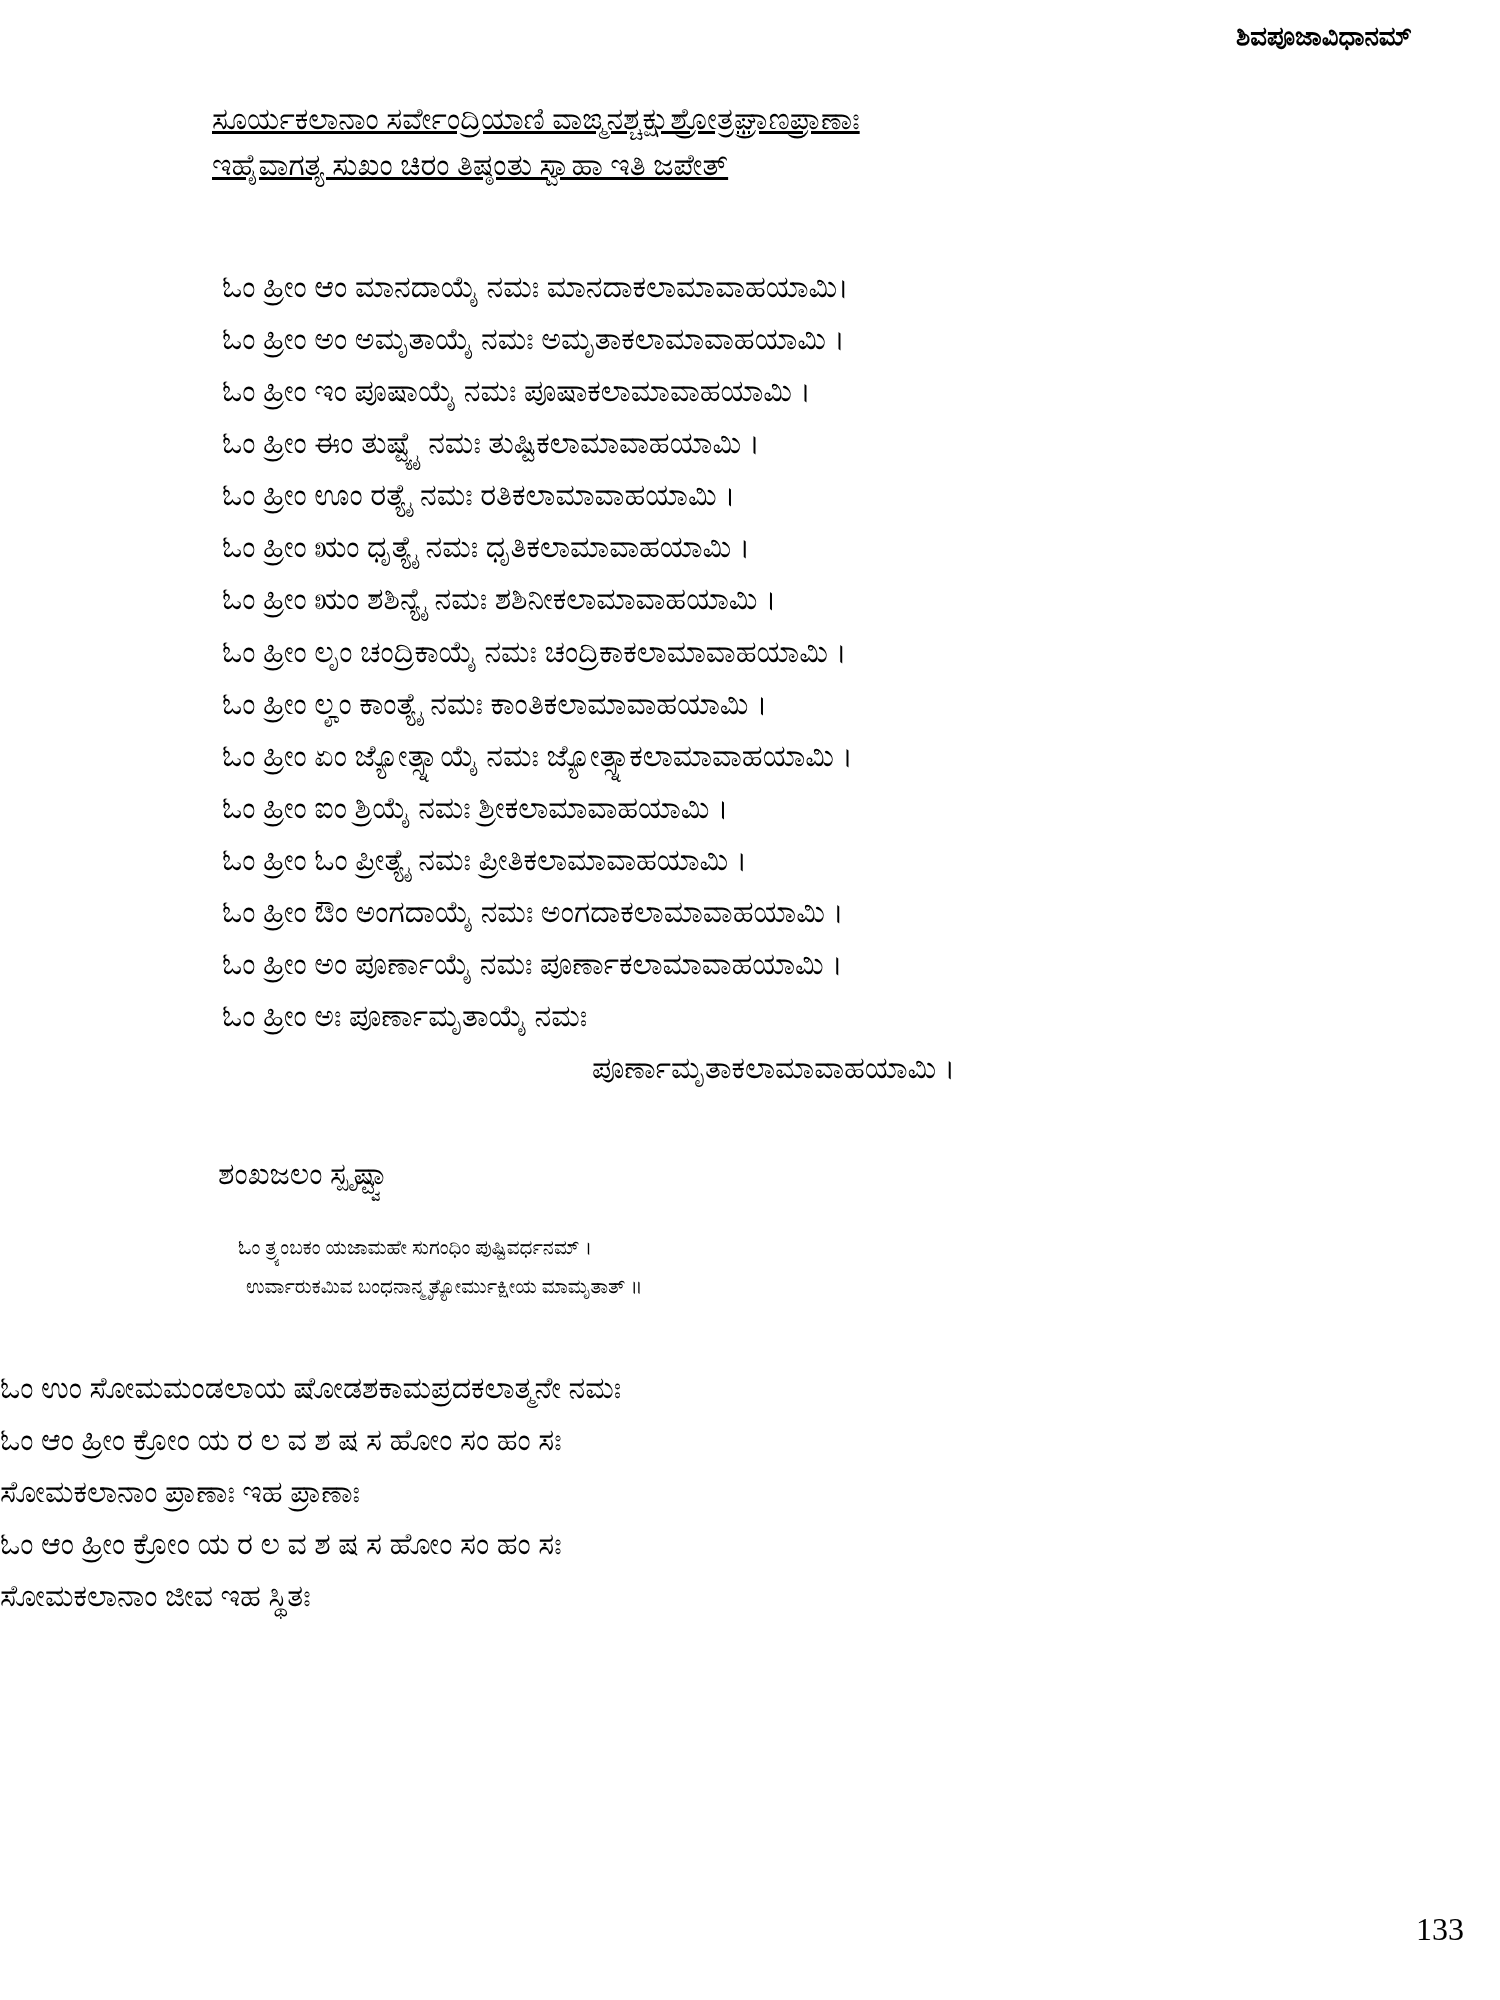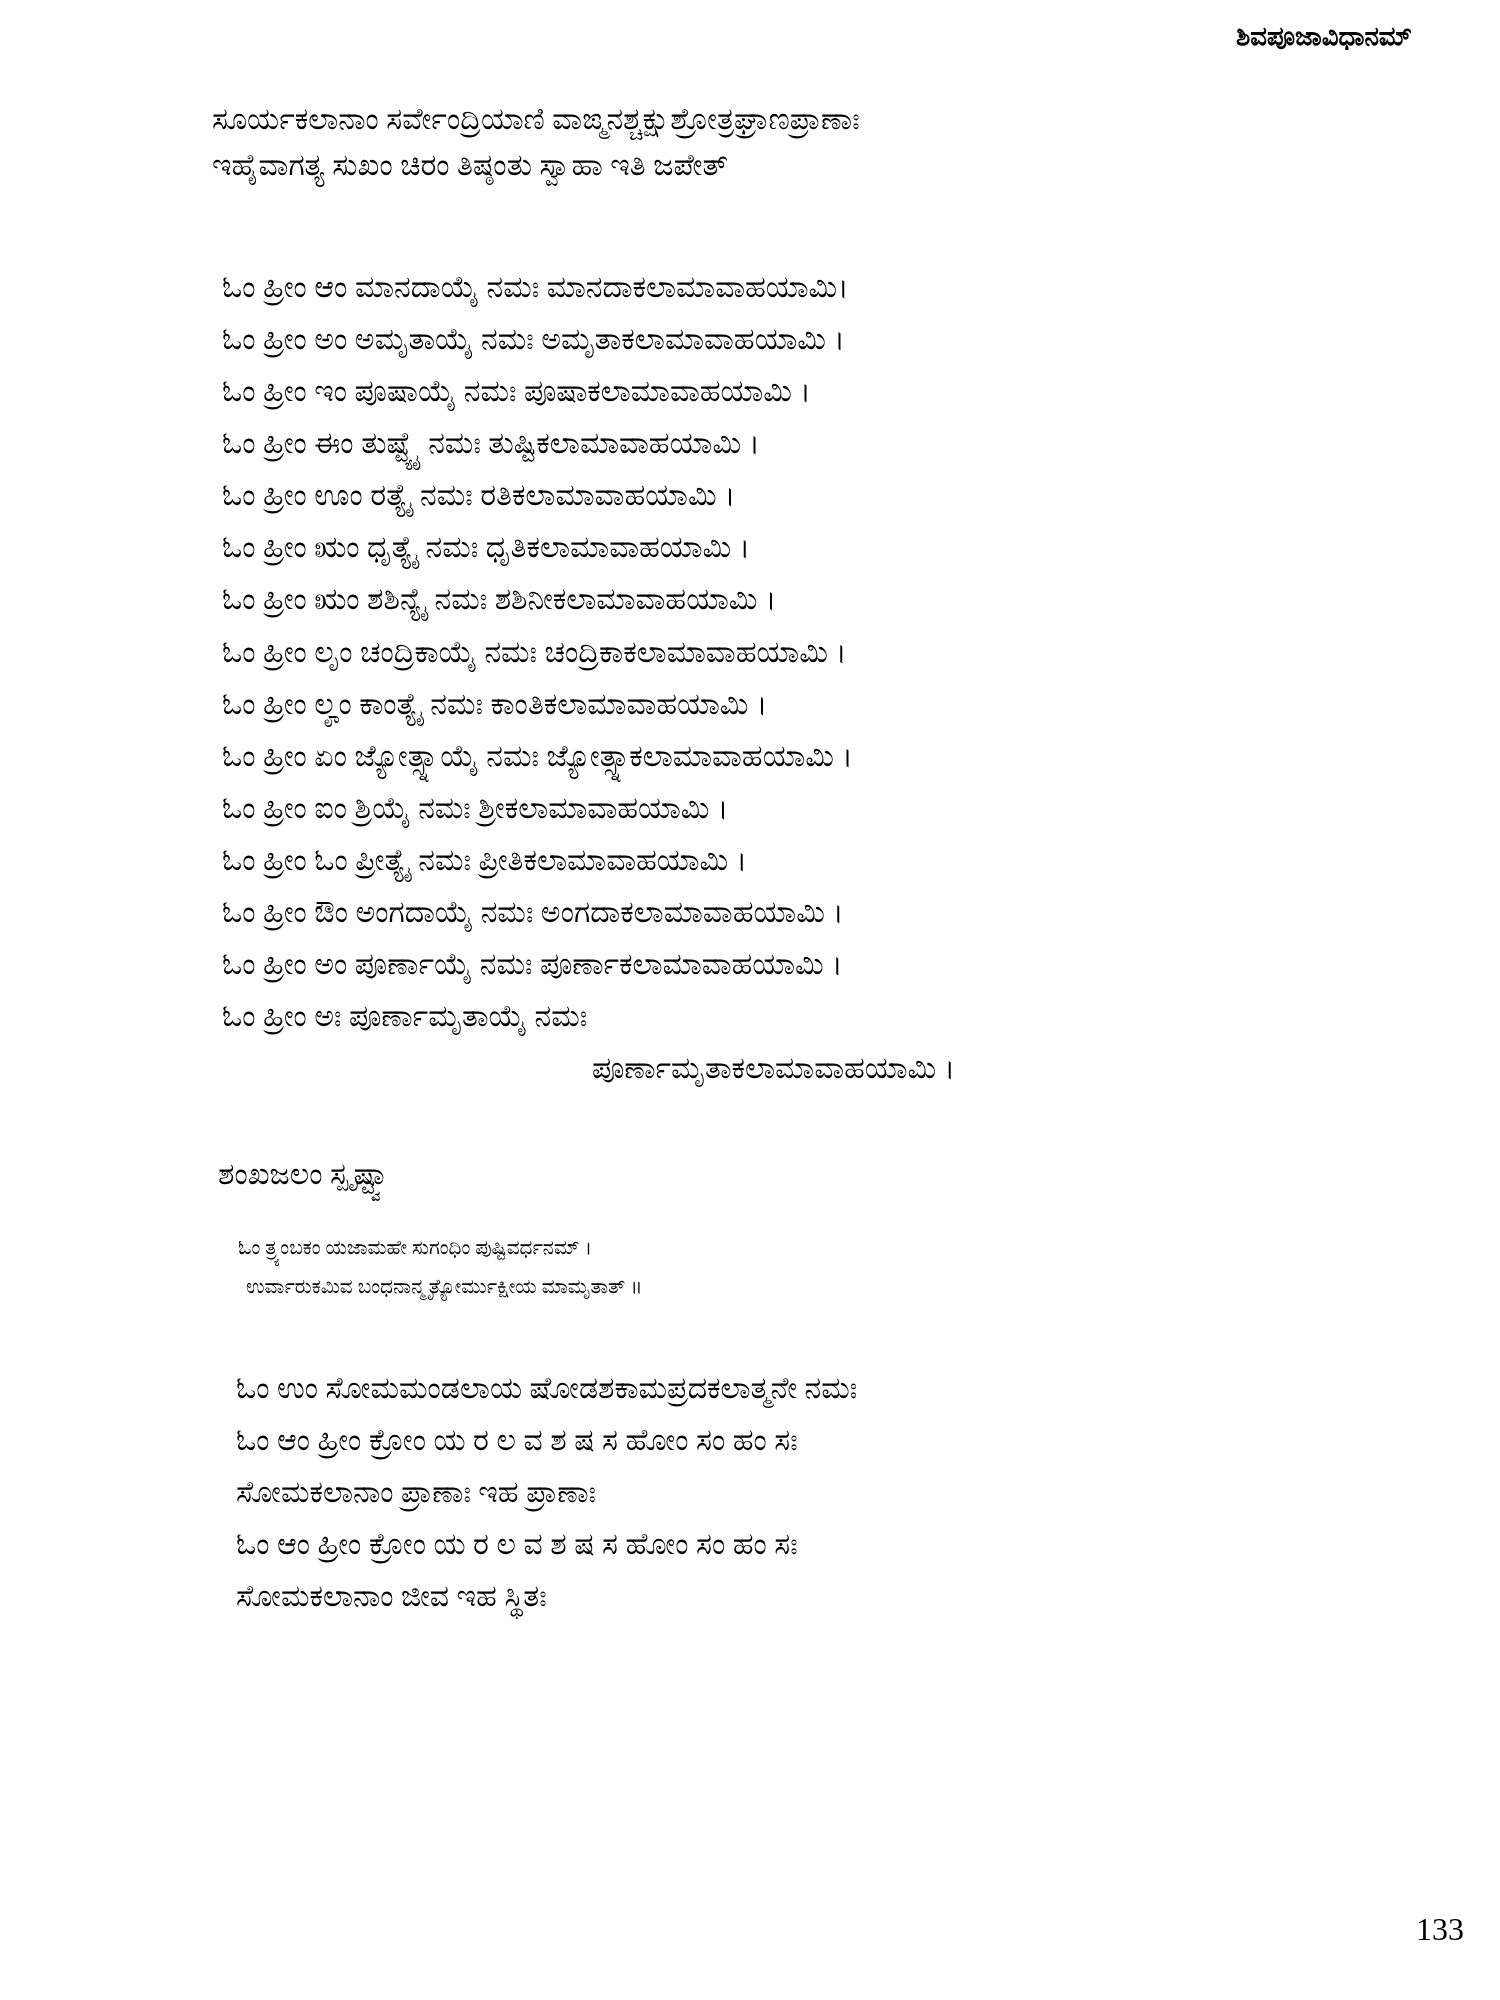--- a/index.html
+++ b/index.html
@@ -34,20 +34,21 @@
   }
   .content {
     position: absolute;
     top: 96px;
     left: 0;
     width: 1500px;
   }
   .intro {
     margin: 0 0 0 212px;
     width: 1150px;
+    text-decoration: underline;
   }
   .intro-line {
     font-size: 30px;
     line-height: 1.52;
     white-space: nowrap;
   }
   .intro-line.spaced {
     letter-spacing: 0px;
   }
   .spacer-lg { height: 74px; }
@@ -77,21 +78,20 @@
   }
   .verse-line {
     font-size: 20px;
     line-height: 1.95;
     white-space: nowrap;
   }
   .verse-line.v1 { padding-left: 238px; }
   .verse-line.v2 { padding-left: 246px; }
 
   .closing {
-    margin-left: 236px;
     width: 1160px;
   }
   .closing-line {
     font-size: 30px;
     line-height: 1.73;
     white-space: nowrap;
   }
   .page-number {
     position: absolute;
     bottom: 52px;

